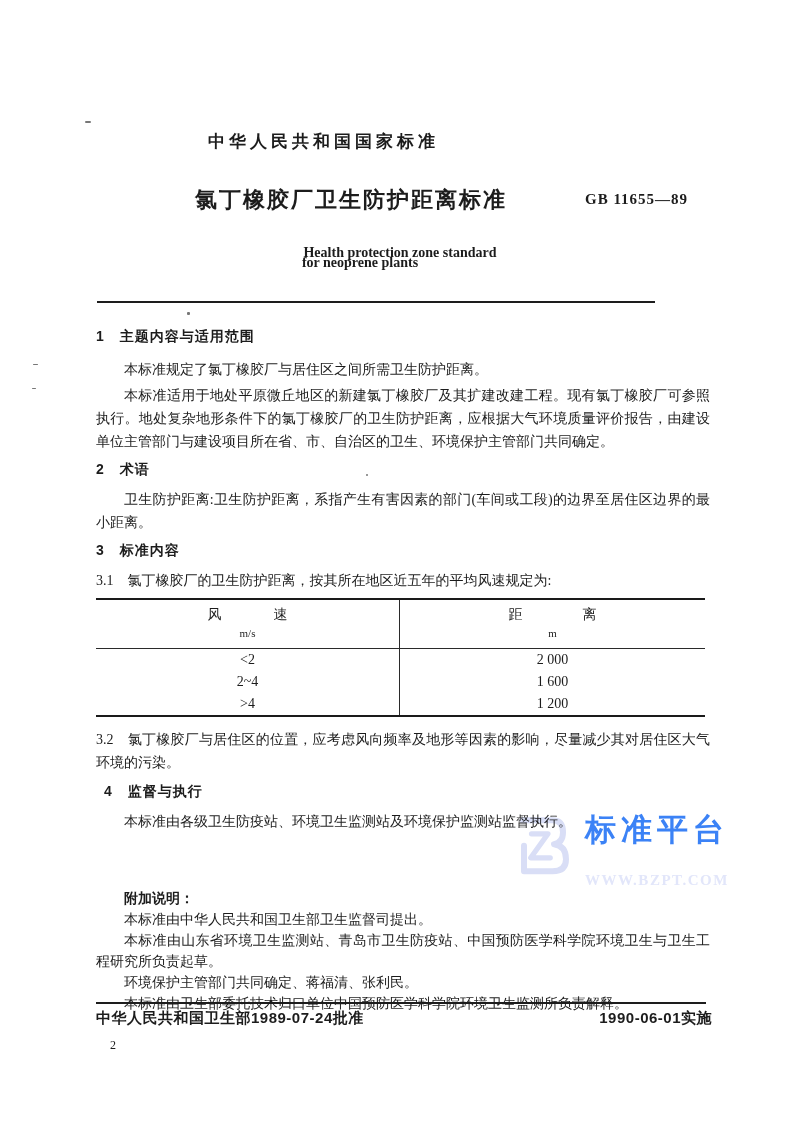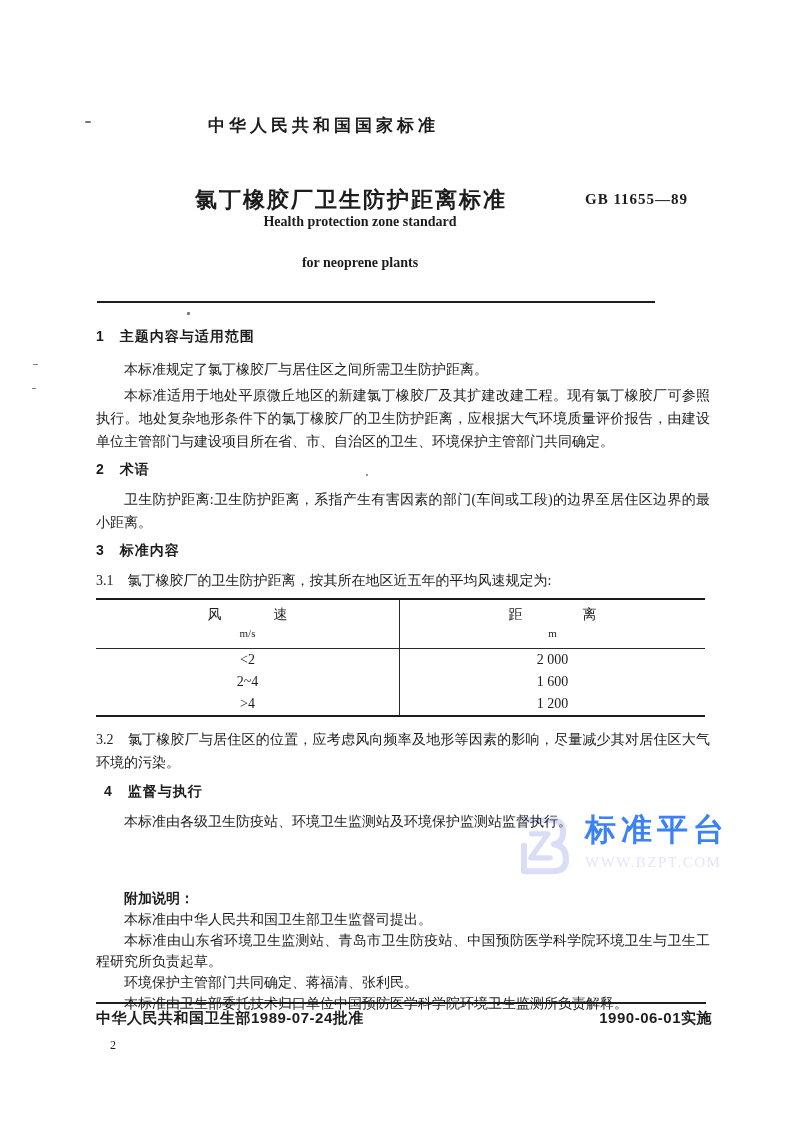--- a/index.html
+++ b/index.html
@@ -4,27 +4,27 @@
 <style>
   html,body{margin:0;padding:0;background:#e8e8e8;}
   .page{
     position:relative;width:800px;height:1124px;margin:0 auto;
     background:#ffffff;overflow:hidden;
     font-family:"Liberation Serif","DejaVu Serif",serif;
     color:#1c1c1c;
   }
   .abs{position:absolute;}
   
-  .t1{top:114px;left:208px;font-size:17px;font-weight:bold;letter-spacing:4px;
+  .t1{top:130px;left:208px;font-size:17px;font-weight:bold;letter-spacing:4px;
       font-family:"Liberation Sans","DejaVu Sans",sans-serif;white-space:nowrap;}
   .t2{top:185px;left:195px;font-size:22px;font-weight:bold;letter-spacing:2px;
       font-family:"Liberation Sans","DejaVu Sans",sans-serif;white-space:nowrap;}
   .gb{top:191px;left:585px;font-size:15px;font-weight:bold;letter-spacing:1px;white-space:nowrap;}
   .en{left:0;width:720px;text-align:center;font-size:14px;font-weight:bold;white-space:nowrap;}
-  .en1{top:214px;}
+  .en1{top:245px;padding-left:40px;}
   .en2{top:255px;}
   .rule{top:301px;left:97px;width:558px;height:2px;background:#1d1d1d;}
   
   .body{position:absolute;top:320px;left:96px;width:614px;z-index:2;}
   .hd{margin:0;font-size:14px;font-weight:bold;letter-spacing:1px;
       font-family:"Liberation Sans","DejaVu Sans",sans-serif;line-height:20px;}
   .body p{margin:0;font-size:14px;line-height:23px;text-align:justify;}
   .ind{text-indent:2em;}
   #h1{margin-top:6px;}
   #p11{margin-top:12px;}
@@ -58,21 +58,21 @@
   .f-left{top:1009px;left:96px;font-size:15px;font-weight:bold;letter-spacing:0.5px;
           font-family:"Liberation Sans","DejaVu Sans",sans-serif;white-space:nowrap;}
   .f-right{top:1009px;right:88px;font-size:15px;font-weight:bold;letter-spacing:0.5px;
           font-family:"Liberation Sans","DejaVu Sans",sans-serif;white-space:nowrap;}
   .pageno{top:1038px;left:110px;font-size:12px;}
   
   .wm{position:absolute;top:812px;left:515px;display:flex;gap:10px;align-items:flex-start;z-index:1;}
   .wm-txt{display:flex;flex-direction:column;}
   .wm-brand{font-size:31px;line-height:36px;letter-spacing:5px;color:#3b82f6;font-weight:bold;
             font-family:"Liberation Sans","DejaVu Sans",sans-serif;white-space:nowrap;}
-  .wm-url{font-size:15px;color:#e2e6fa;font-weight:normal;letter-spacing:1.5px;margin-top:6px;white-space:nowrap;}
+  .wm-url{font-size:15px;color:#e2e6fa;font-weight:bold;letter-spacing:1.5px;margin-top:24px;white-space:nowrap;}
   
   .speck{position:absolute;background:#4a4a4a;opacity:0.75;border-radius:1px;}
 </style>
 </head>
 <body>
 
 <div class="page">
 
   <div class="wm">
     <span>

